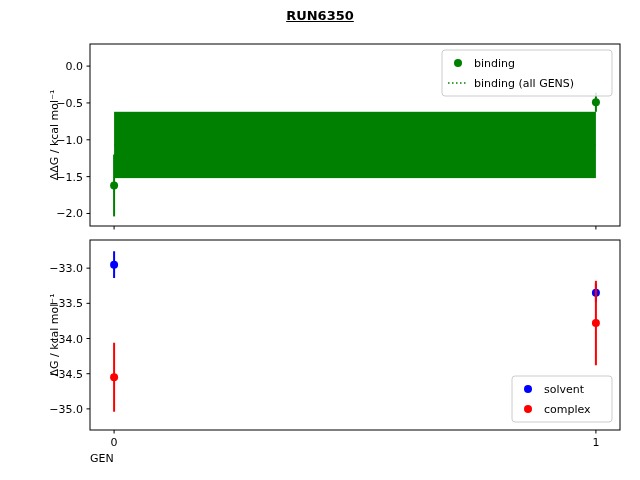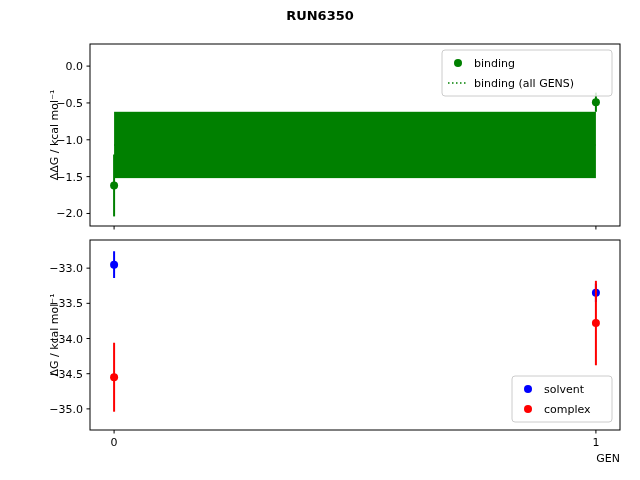--- a/index.html
+++ b/index.html
@@ -5,25 +5,25 @@
   html,body { margin:0; padding:0; background:#ffffff; }
   .figure {
     position:relative;
     width:640px; height:480px;
     background:#ffffff;
     font-family:"DejaVu Sans", sans-serif;
     overflow:hidden;
   }
   .fig-title {
     position:absolute; top:8px; left:0; width:640px;
-    text-align:center; font-size:13px; font-weight:600; color:#000;
+    text-align:center; font-size:13px; font-weight:600; color:#000;text-decoration:underline;
   }
   .x-label {
     position:absolute; top:452px; left:90px; width:530px;
-    text-align:right; font-size:11px; color:#000;
+    text-align:left; font-size:11px; color:#000;
   }
   svg { position:absolute; top:0; left:0; }
   text { fill:#000; }
 </style>
 </head>
 <body>
 
 <div class="figure">
   <div class="fig-title">RUN6350</div>
   <svg id="plot-svg" width="640" height="480" viewBox="0 0 640 480">

